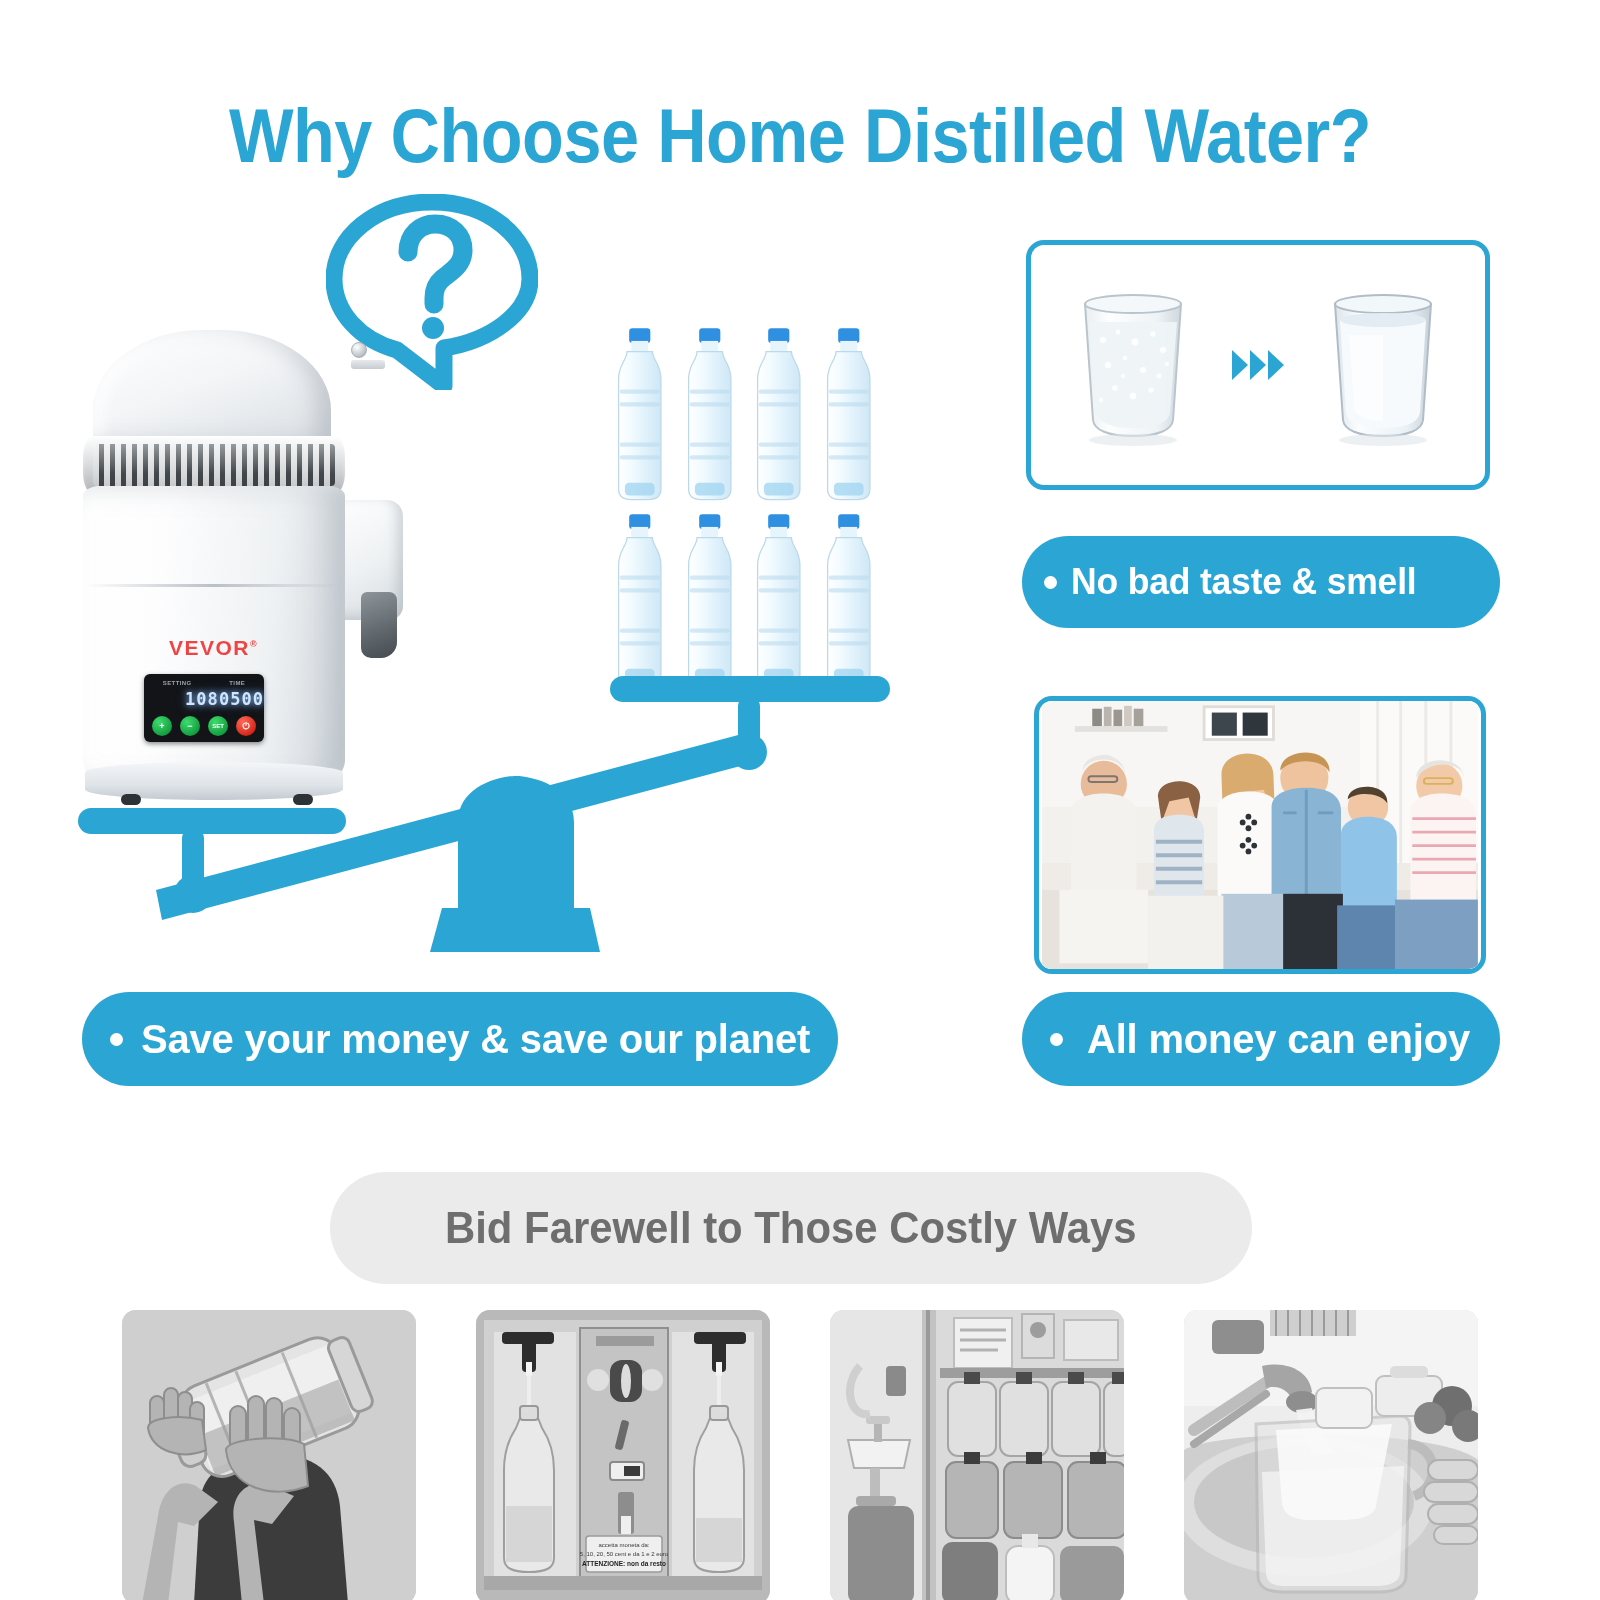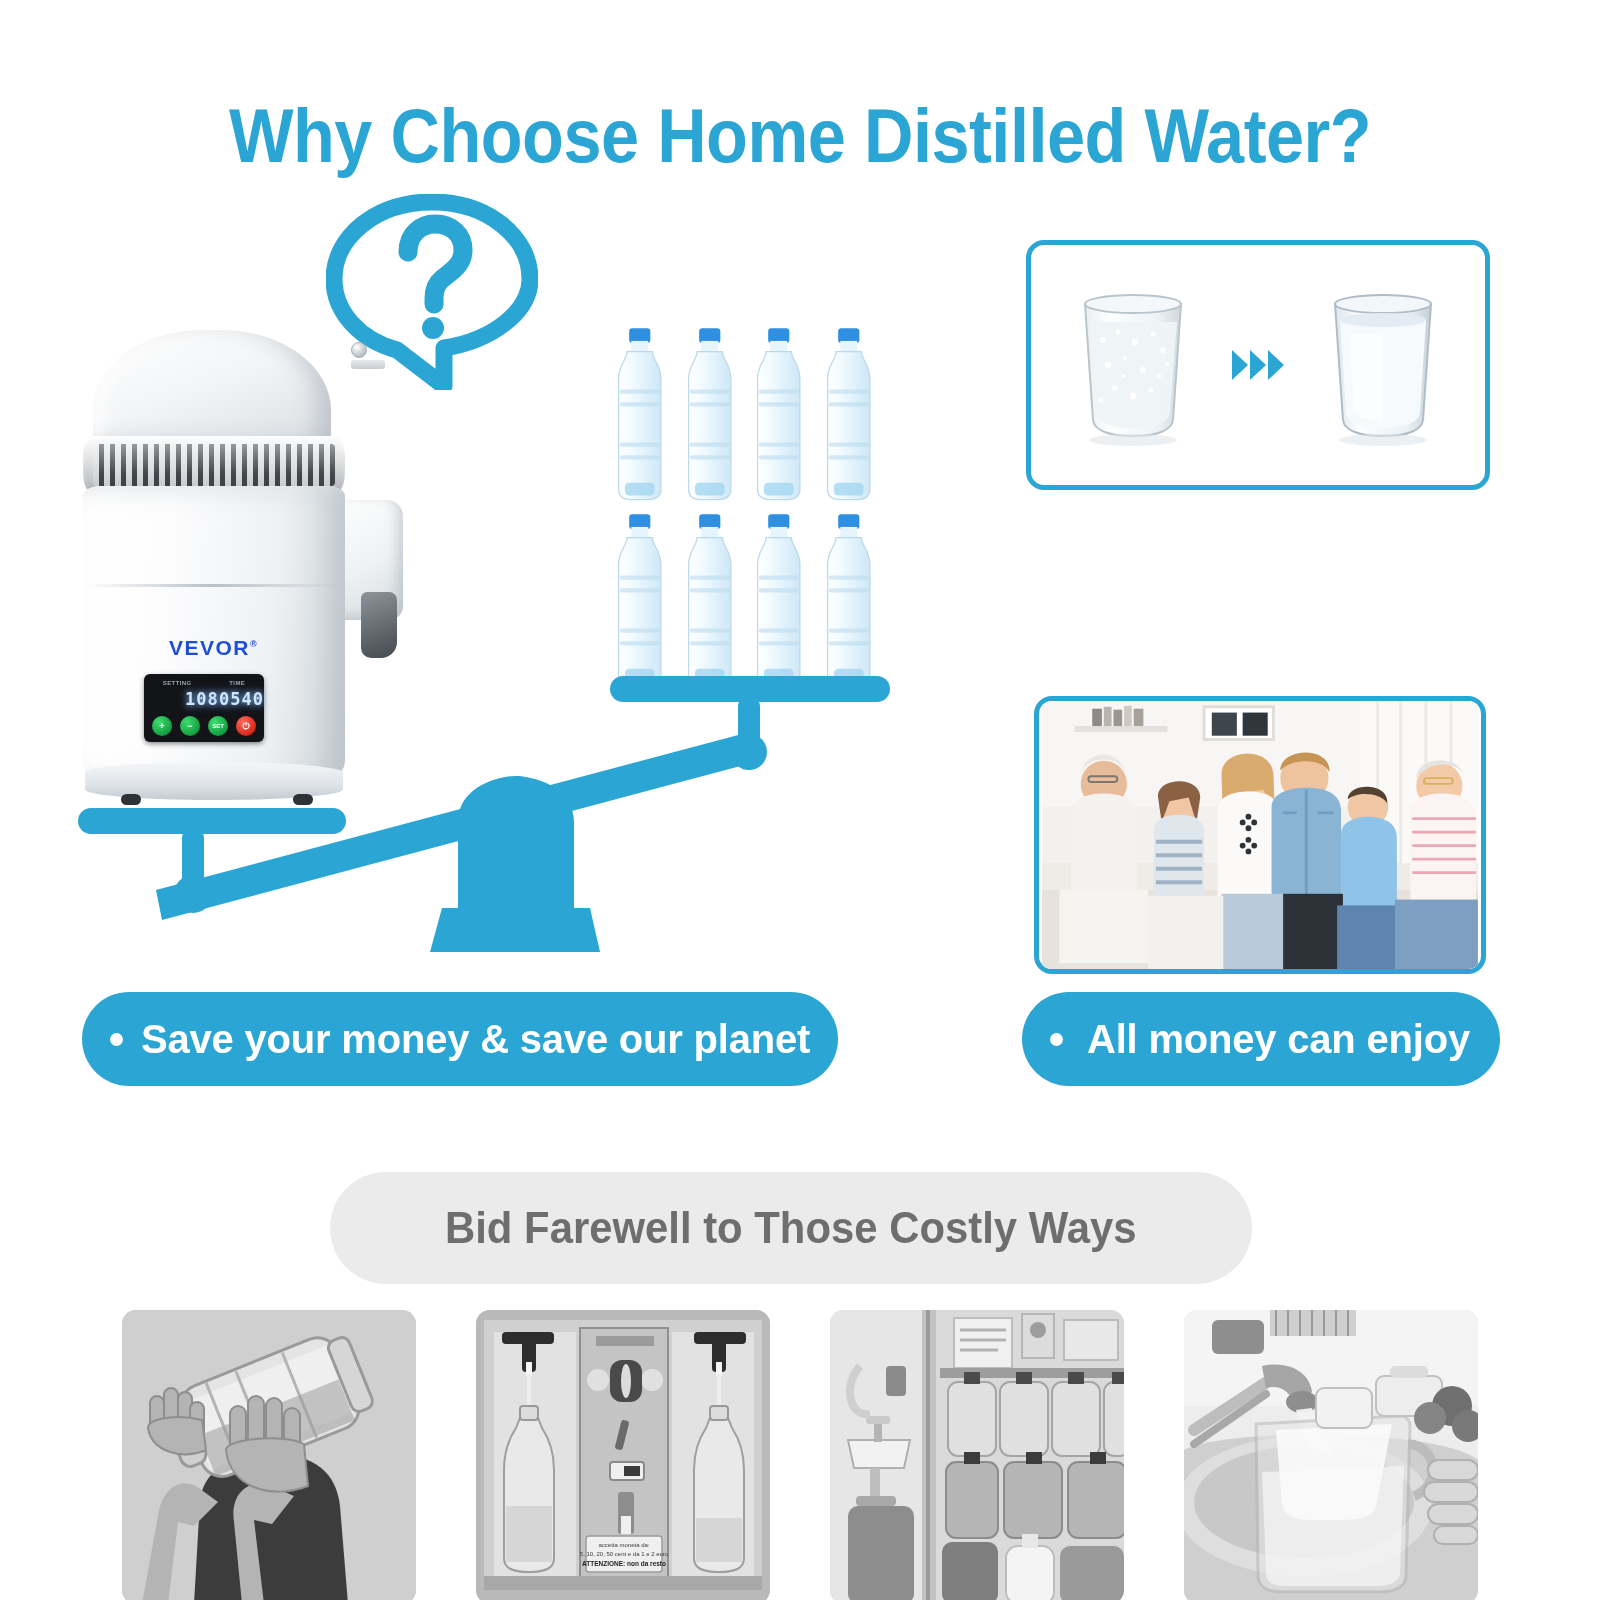--- a/index.html
+++ b/index.html
@@ -146,21 +146,21 @@
     width: 36px; height: 66px;
     background: linear-gradient(160deg,#8d949a,#5f666c 60%,#454b50);
     border-radius: 6px 8px 16px 10px;
   }
   .dist-brand {
     position: absolute;
     left: 94px; top: 306px;
     font-size: 21px;
     font-weight: 800;
     letter-spacing: 1.5px;
-    color: #1d4ed8;
+    color: #ef4444;
     font-family: "Liberation Sans", sans-serif;
   }
   .dist-brand sup { font-size: 9px; vertical-align: super; }
 
   
   .panel {
     position: absolute;
     left: 69px; top: 344px;
     width: 120px; height: 68px;
     background: #121417;
@@ -394,21 +394,21 @@
       <span>VEVOR</span><sup>®</sup>
     </div>
 
     <div class="panel">
       <div class="panel-labels">
         <div class="panel-label">SETTING</div>
         <div class="panel-label">TIME</div>
       </div>
       <div class="panel-readouts">
         <div class="readout">108</div>
-        <div class="readout">0540</div>
+        <div class="readout">0500</div>
       </div>
       <div class="panel-buttons">
         <div class="pbtn green">+</div>
         <div class="pbtn green">−</div>
         <div class="pbtn green set">SET</div>
         <div class="pbtn red">⏻</div>
       </div>
     </div>
   </div>
 
@@ -613,20 +613,24 @@
           <ellipse cx="70" cy="24" rx="48" ry="9" fill="#f2f7fa" stroke="#b0bdc6" stroke-width="2"></ellipse>
           <path d="M27 40 L33 132 C34 142 47 148 70 148 C93 148 106 142 107 132 L113 40 Z" fill="#f6fafc"></path>
           <ellipse cx="70" cy="40" rx="43" ry="7" fill="#e3ecf2"></ellipse>
           <path d="M36 55 L41 128 C42 136 53 141 70 141 L70 55 Z" fill="#ffffff" opacity=".55"></path>
           <ellipse cx="70" cy="160" rx="44" ry="6" fill="#dfe6eb" opacity=".6"></ellipse>
         </svg>
       </div>
     </div>
   </div>
 
+  <div class="pill" id="pill-taste">
+    <span class="dot"></span>
+    <span class="ptext">No bad taste &amp; smell</span>
+  </div>
 
   <div class="frame" id="frame-family">
     <div class="family-photo">
       <svg viewBox="0 0 452 278" xmlns="http://www.w3.org/2000/svg">
         <rect width="452" height="278" fill="#f3f1ee"></rect>
         <rect x="0" y="0" width="452" height="110" fill="#f7f6f4"></rect>
 
         <rect x="34" y="26" width="96" height="6" fill="#e3e1dd"></rect>
         <rect x="52" y="8" width="10" height="18" fill="#8e8a85"></rect>
           <rect x="64" y="6" width="8" height="20" fill="#b9b4ad"></rect>

